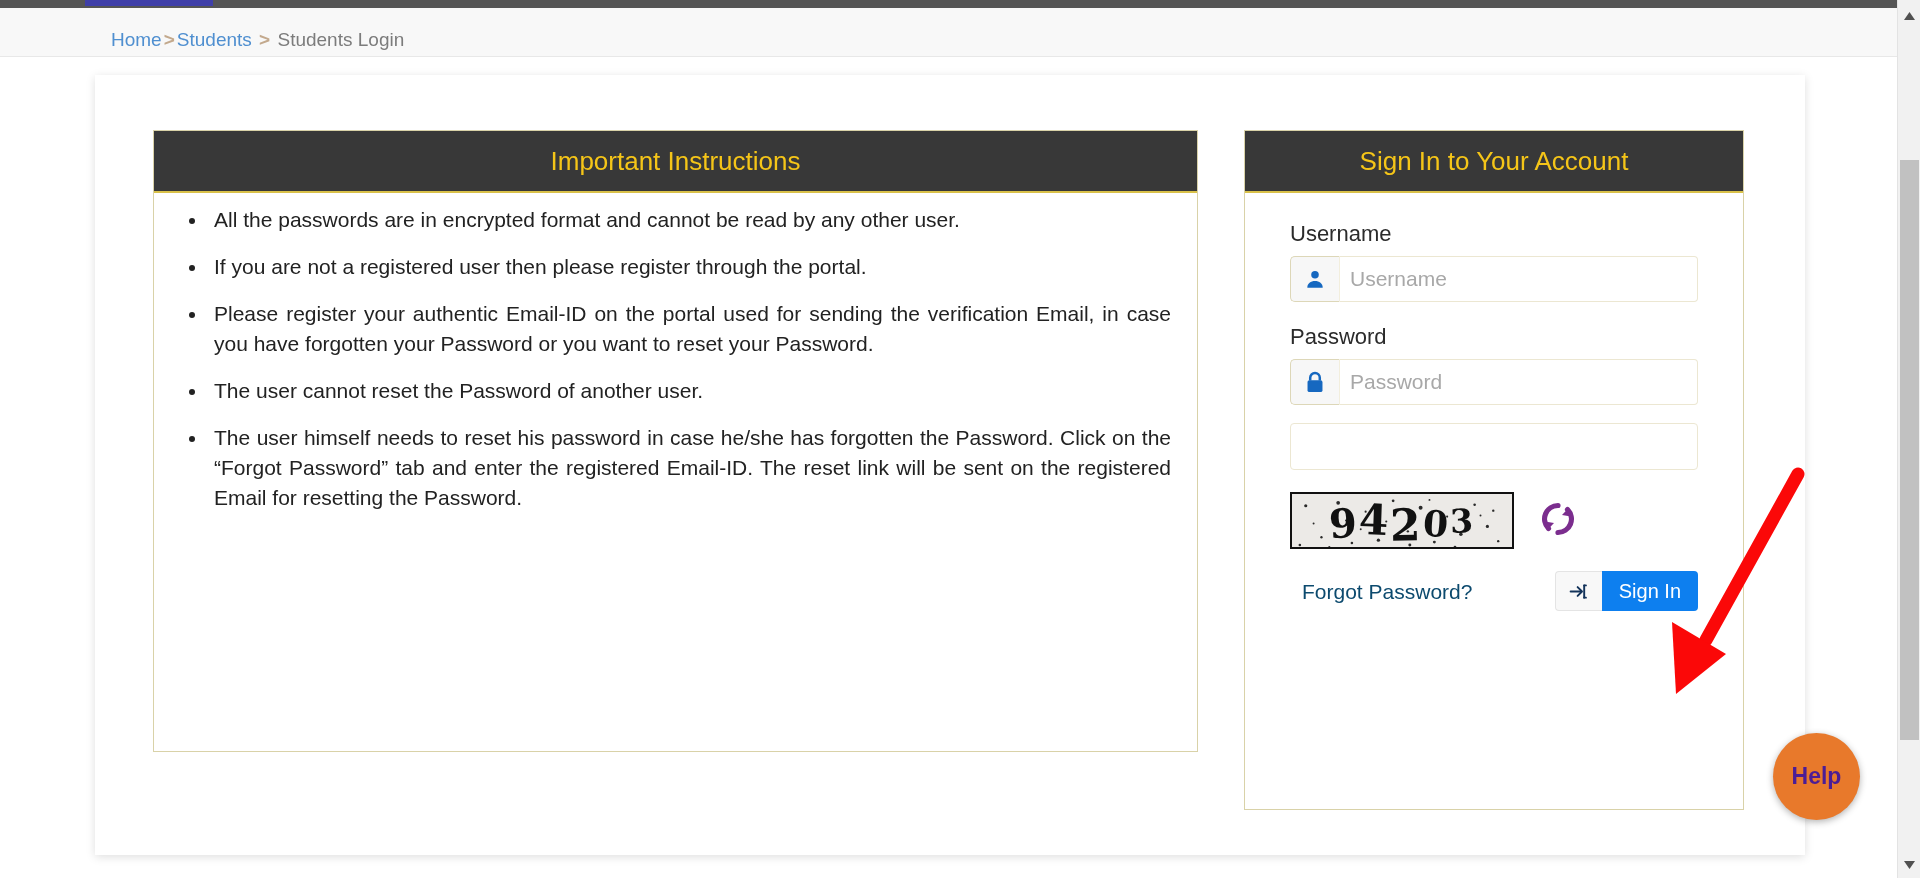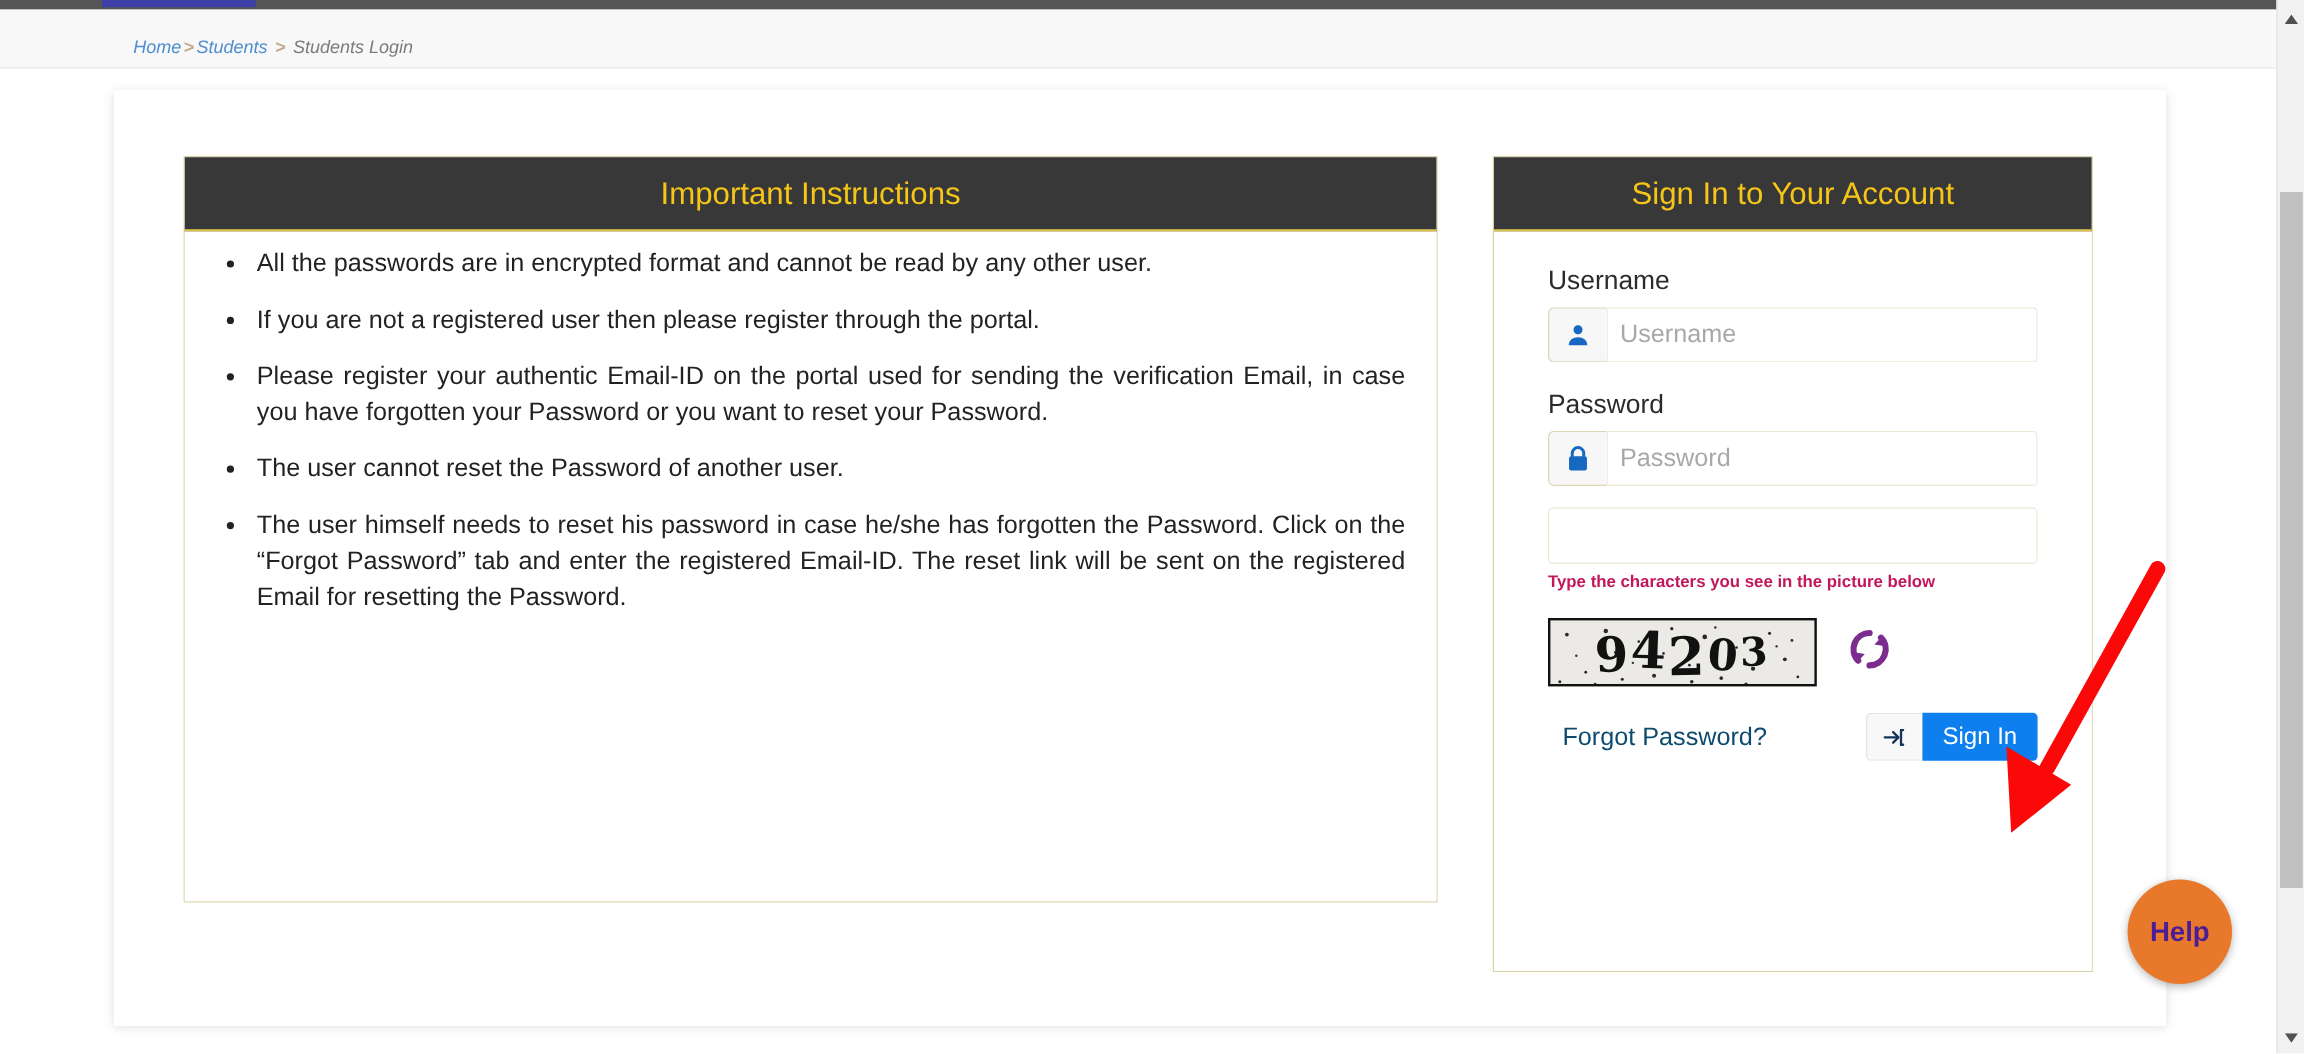--- a/index.html
+++ b/index.html
@@ -33,24 +33,23 @@
 
   
   .crumb-band {
     position: absolute; left: 0; top: 8px;
     width: 1897px; height: 49px;
     background: #f8f8f8;
     border-bottom: 1px solid #e8e8e8;
   }
   .crumb {
     position: absolute; left: 111px; top: 21px;
-    font-size: 15px;
+    font-size: 19px;
     line-height: 22px;
     white-space: nowrap;
-    font-style: italic;
   }
   .crumb a {
     color: #4f8fd0;
     text-decoration: none;
   }
   .crumb .sep {
     color: #c3a98d;
     font-weight: 700;
     padding: 0 2px;
   }
@@ -342,21 +341,20 @@
               <path d="M5 10V7a5 5 0 0110 0v3" fill="none" stroke="#1668c0" stroke-width="2.6"></path>
               <rect x="2.2" y="9.6" width="15.6" height="12.4" rx="2" fill="#1668c0"></rect>
             </svg>
           </div>
           <input type="password" placeholder="Password" style="">
         </div>
 
         <div style="margin-top:18px;">
           <input type="text" class="captcha-input" placeholder="" style="">
         </div>
-        <div class="hint-red">Type the characters you see in the picture below</div>
 
         <div class="captcha-row">
           <div class="captcha-img">
             <svg class="captcha-noise" viewBox="0 0 224 57" preserveAspectRatio="none" aria-hidden="true">
               <g fill="#2a2a2a">
                 <circle cx="14" cy="12" r="1.6"></circle>
                   <circle cx="30" cy="44" r="1.2"></circle>
                 <circle cx="47" cy="9" r="1.9"></circle>
                   <circle cx="61" cy="50" r="1.3"></circle>
                 <circle cx="75" cy="18" r="1.1"></circle>

